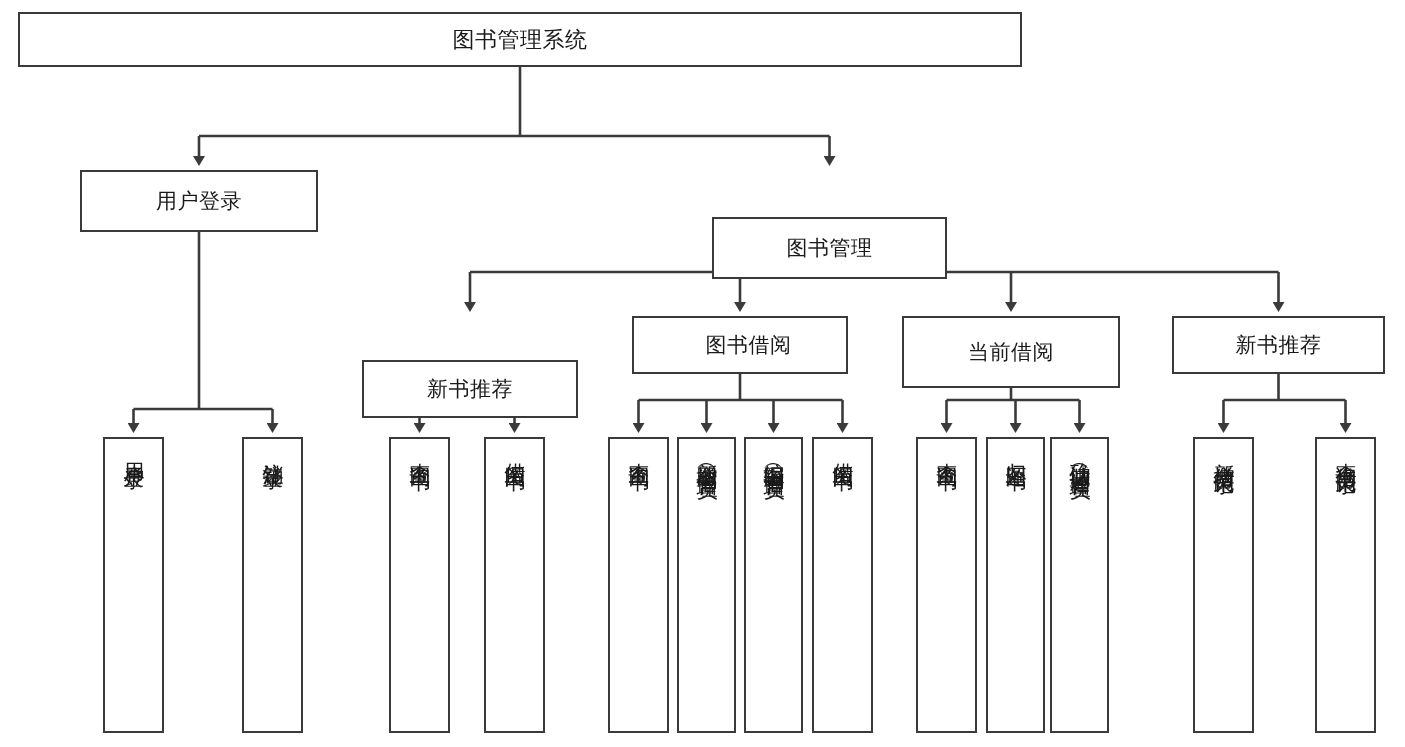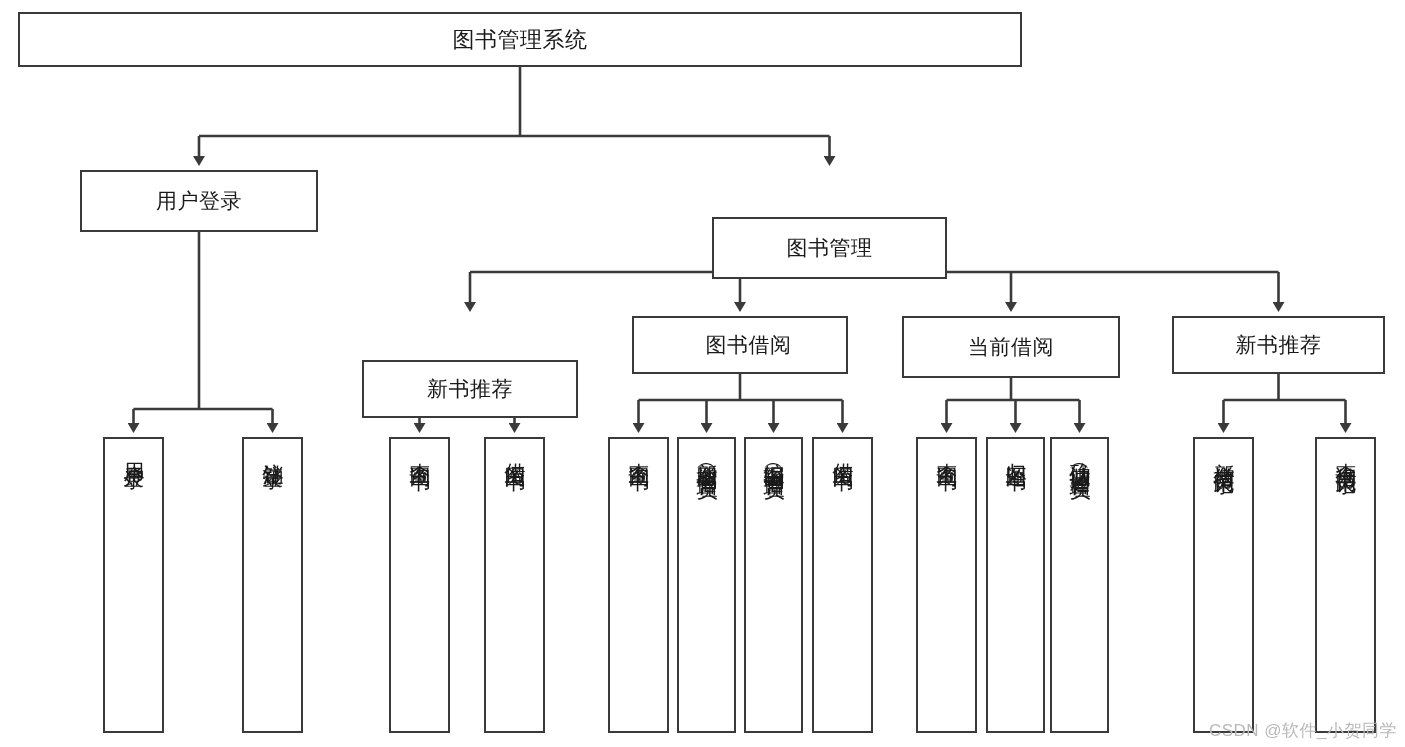--- a/index.html
+++ b/index.html
@@ -125,21 +125,21 @@
       </div>
       <div class="node horizontal" style="left: 712px; top: 170px; width: 235px; height: 62px; margin-top: 47px;">
         <span class="label">图书管理</span>
       </div>
       <div class="node horizontal" style="left: 362px; top: 316px; width: 216px; height: 58px; margin-top: 44px;">
         <span class="label">新书推荐</span>
       </div>
       <div class="node horizontal" style="left: 632px; top: 316px; width: 216px; height: 58px; padding-left: 17px;">
         <span class="label">图书借阅</span>
       </div>
-      <div class="node horizontal" style="left: 902px; top: 316px; width: 218px; height: 62px;">
+      <div class="node horizontal" style="left: 902px; top: 316px; width: 218px; height: 72px;">
         <span class="label">当前借阅</span>
       </div>
       <div class="node horizontal" style="left: 1172px; top: 316px; width: 213px; height: 58px;">
         <span class="label">新书推荐</span>
       </div>
       <div class="node vertical" style="left: 103px; top: 437px; width: 61px; height: 296px;">
         <span class="label">用户登录</span>
       </div>
       <div class="node vertical" style="left: 242px; top: 437px; width: 61px; height: 296px;">
         <span class="label">注销登录</span>
@@ -172,14 +172,13 @@
         <span class="label">确认归还（管理员）</span>
       </div>
       <div class="node vertical" style="left: 1193px; top: 437px; width: 61px; height: 296px;">
         <span class="label">新增借阅记录</span>
       </div>
       <div class="node vertical" style="left: 1315px; top: 437px; width: 61px; height: 296px;">
         <span class="label">查询借阅记录</span>
       </div>
     </div>
 
-  <div id="watermark">CSDN @软件_小贺同学</div>
 </div>
 
 </body></html>

